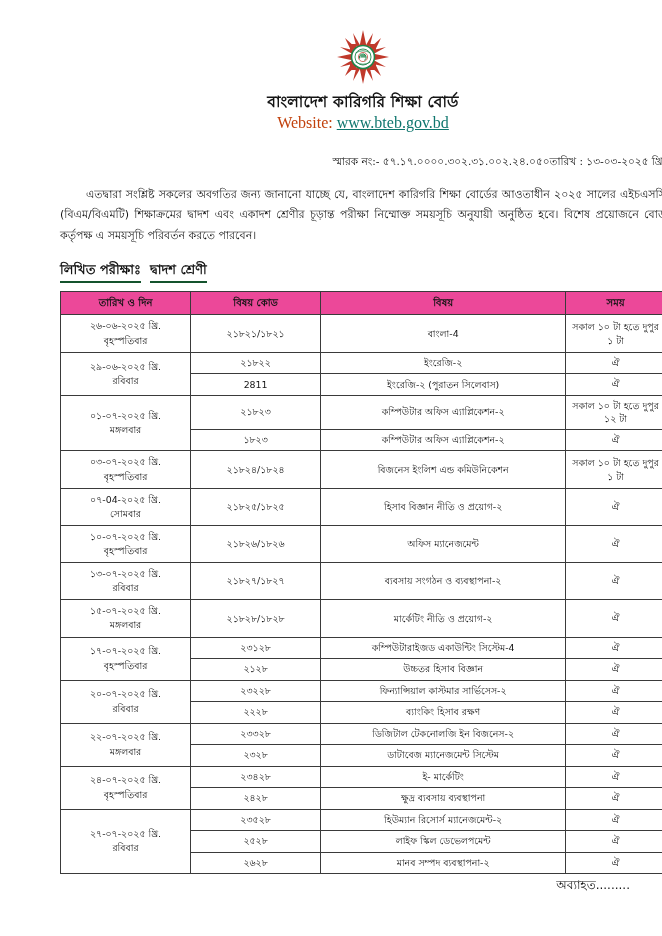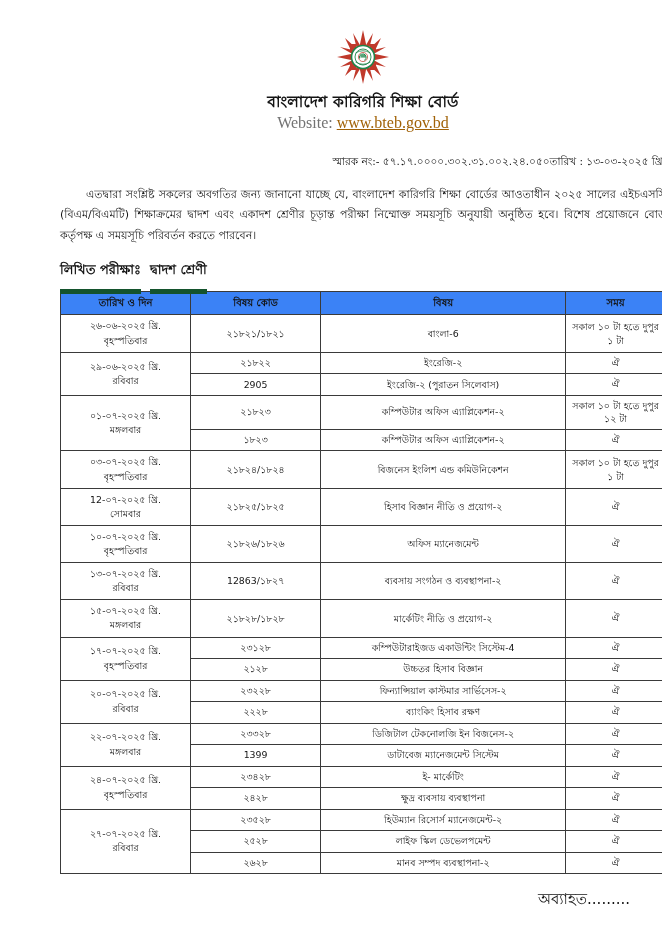--- a/index.html
+++ b/index.html
@@ -53,23 +53,23 @@
     font-size: 12.5px;
     font-weight: bold;
     line-height: 1.4;
     font-family: "DejaVu Sans", "Liberation Sans", sans-serif;
   }
   .website-line {
     font-size: 16px;
     margin-top: 1px;
     font-family: "Liberation Serif", "DejaVu Serif", serif;
   }
-  .website-label { color: #737373; }
+  .website-label { color: #c2410c; }
   .website-url {
-    color: #a16207;
+    color: #0f766e;
     text-decoration: underline;
   }
 
   
   .memo-row {
     display: flex;
     justify-content: flex-end;
     align-items: baseline;
     margin-top: 22px;
     font-size: 10.5px;
@@ -101,64 +101,64 @@
   }
 
   
   .section-heading {
     margin-top: 14px;
     font-size: 13px;
     font-weight: bold;
     font-family: "DejaVu Sans", "Liberation Sans", sans-serif;
   }
   .section-heading span.underlined {
-    border-bottom: 5px solid #14532d;
-    padding-bottom: 12px;
+    border-bottom: 2px solid #14532d;
+    padding-bottom: 4px;
   }
 
   
   table.schedule {
     margin-top: 10px;
     width: 100%;
     border-collapse: collapse;
     font-family: "DejaVu Sans", "Liberation Sans", sans-serif;
     font-size: 9.4px;
     table-layout: fixed;
   }
   table.schedule th,
   table.schedule td {
     border: 1px solid #3a3a3a;
     text-align: center;
     vertical-align: middle;
     padding: 3px 2px;
     line-height: 1.45;
   }
   table.schedule thead th {
-    background: #3b82f6;
+    background: #ec4899;
     font-weight: bold;
     font-size: 10px;
     padding: 4px 2px;
   }
   table.schedule td.date-cell {
     line-height: 1.5;
     padding: 4px 16px;
   }
   .col-date  { width: 21.5%; }
   .col-code  { width: 21.5%; }
   .col-subj  { width: 40.5%; }
   .col-time  { width: 16.5%; }
 
   td.ditto { font-size: 10px; }
 
   
   .footer-note {
     position: absolute;
     right: 64px;
-    bottom: 24px;
-    font-size: 15px;
+    bottom: 40px;
+    font-size: 12px;
     font-family: "DejaVu Sans", "Liberation Sans", sans-serif;
   }
 </style>
 </head>
 <body>
 
 <div class="page">
 
   <div class="masthead">
 
@@ -229,31 +229,31 @@
         <th>তারিখ ও দিন</th>
         <th>বিষয় কোড</th>
         <th>বিষয়</th>
         <th>সময়</th>
       </tr>
     </thead>
     <tbody id="schedule-body">
         <tr>
           <td class="date-cell" rowspan="1"><span>২৬-০৬-২০২৫ খ্রি.</span><br><span>বৃহস্পতিবার</span></td>
           <td>২১৮২১/১৮২১</td>
-          <td>বাংলা-6</td>
+          <td>বাংলা-4</td>
           <td>সকাল ১০ টা হতে দুপুর ১ টা</td>
         </tr>
         <tr>
           <td class="date-cell" rowspan="2"><span>২৯-০৬-২০২৫ খ্রি.</span><br><span>রবিবার</span></td>
           <td>২১৮২২</td>
           <td>ইংরেজি-২</td>
           <td class="ditto">ঐ</td>
         </tr>
         <tr>
-          <td>2905</td>
+          <td>2811</td>
           <td>ইংরেজি-২ (পুরাতন সিলেবাস)</td>
           <td class="ditto">ঐ</td>
         </tr>
         <tr>
           <td class="date-cell" rowspan="2"><span>০১-০৭-২০২৫ খ্রি.</span><br><span>মঙ্গলবার</span></td>
           <td>২১৮২৩</td>
           <td>কম্পিউটার অফিস এ্যাপ্লিকেশন-২</td>
           <td>সকাল ১০ টা হতে দুপুর ১২ টা</td>
         </tr>
         <tr>
@@ -261,34 +261,34 @@
           <td>কম্পিউটার অফিস এ্যাপ্লিকেশন-২</td>
           <td class="ditto">ঐ</td>
         </tr>
         <tr>
           <td class="date-cell" rowspan="1"><span>০৩-০৭-২০২৫ খ্রি.</span><br><span>বৃহস্পতিবার</span></td>
           <td>২১৮২৪/১৮২৪</td>
           <td>বিজনেস ইংলিশ এন্ড কমিউনিকেশন</td>
           <td>সকাল ১০ টা হতে দুপুর ১ টা</td>
         </tr>
         <tr>
-          <td class="date-cell" rowspan="1"><span>12-০৭-২০২৫ খ্রি.</span><br><span>সোমবার</span></td>
+          <td class="date-cell" rowspan="1"><span>০৭-04-২০২৫ খ্রি.</span><br><span>সোমবার</span></td>
           <td>২১৮২৫/১৮২৫</td>
           <td>হিসাব বিজ্ঞান নীতি ও প্রয়োগ-২</td>
           <td class="ditto">ঐ</td>
         </tr>
         <tr>
           <td class="date-cell" rowspan="1"><span>১০-০৭-২০২৫ খ্রি.</span><br><span>বৃহস্পতিবার</span></td>
           <td>২১৮২৬/১৮২৬</td>
           <td>অফিস ম্যানেজমেন্ট</td>
           <td class="ditto">ঐ</td>
         </tr>
         <tr>
           <td class="date-cell" rowspan="1"><span>১৩-০৭-২০২৫ খ্রি.</span><br><span>রবিবার</span></td>
-          <td>12863/১৮২৭</td>
+          <td>২১৮২৭/১৮২৭</td>
           <td>ব্যবসায় সংগঠন ও ব্যবস্থাপনা-২</td>
           <td class="ditto">ঐ</td>
         </tr>
         <tr>
           <td class="date-cell" rowspan="1"><span>১৫-০৭-২০২৫ খ্রি.</span><br><span>মঙ্গলবার</span></td>
           <td>২১৮২৮/১৮২৮</td>
           <td>মার্কেটিং নীতি ও প্রয়োগ-২</td>
           <td class="ditto">ঐ</td>
         </tr>
         <tr>
@@ -313,21 +313,21 @@
           <td>ব্যাংকিং হিসাব রক্ষণ</td>
           <td class="ditto">ঐ</td>
         </tr>
         <tr>
           <td class="date-cell" rowspan="2"><span>২২-০৭-২০২৫ খ্রি.</span><br><span>মঙ্গলবার</span></td>
           <td>২৩৩২৮</td>
           <td>ডিজিটাল টেকনোলজি ইন বিজনেস-২</td>
           <td class="ditto">ঐ</td>
         </tr>
         <tr>
-          <td>1399</td>
+          <td>২৩২৮</td>
           <td>ডাটাবেজ ম্যানেজমেন্ট সিস্টেম</td>
           <td class="ditto">ঐ</td>
         </tr>
         <tr>
           <td class="date-cell" rowspan="2"><span>২৪-০৭-২০২৫ খ্রি.</span><br><span>বৃহস্পতিবার</span></td>
           <td>২৩৪২৮</td>
           <td>ই- মার্কেটিং</td>
           <td class="ditto">ঐ</td>
         </tr>
         <tr>

